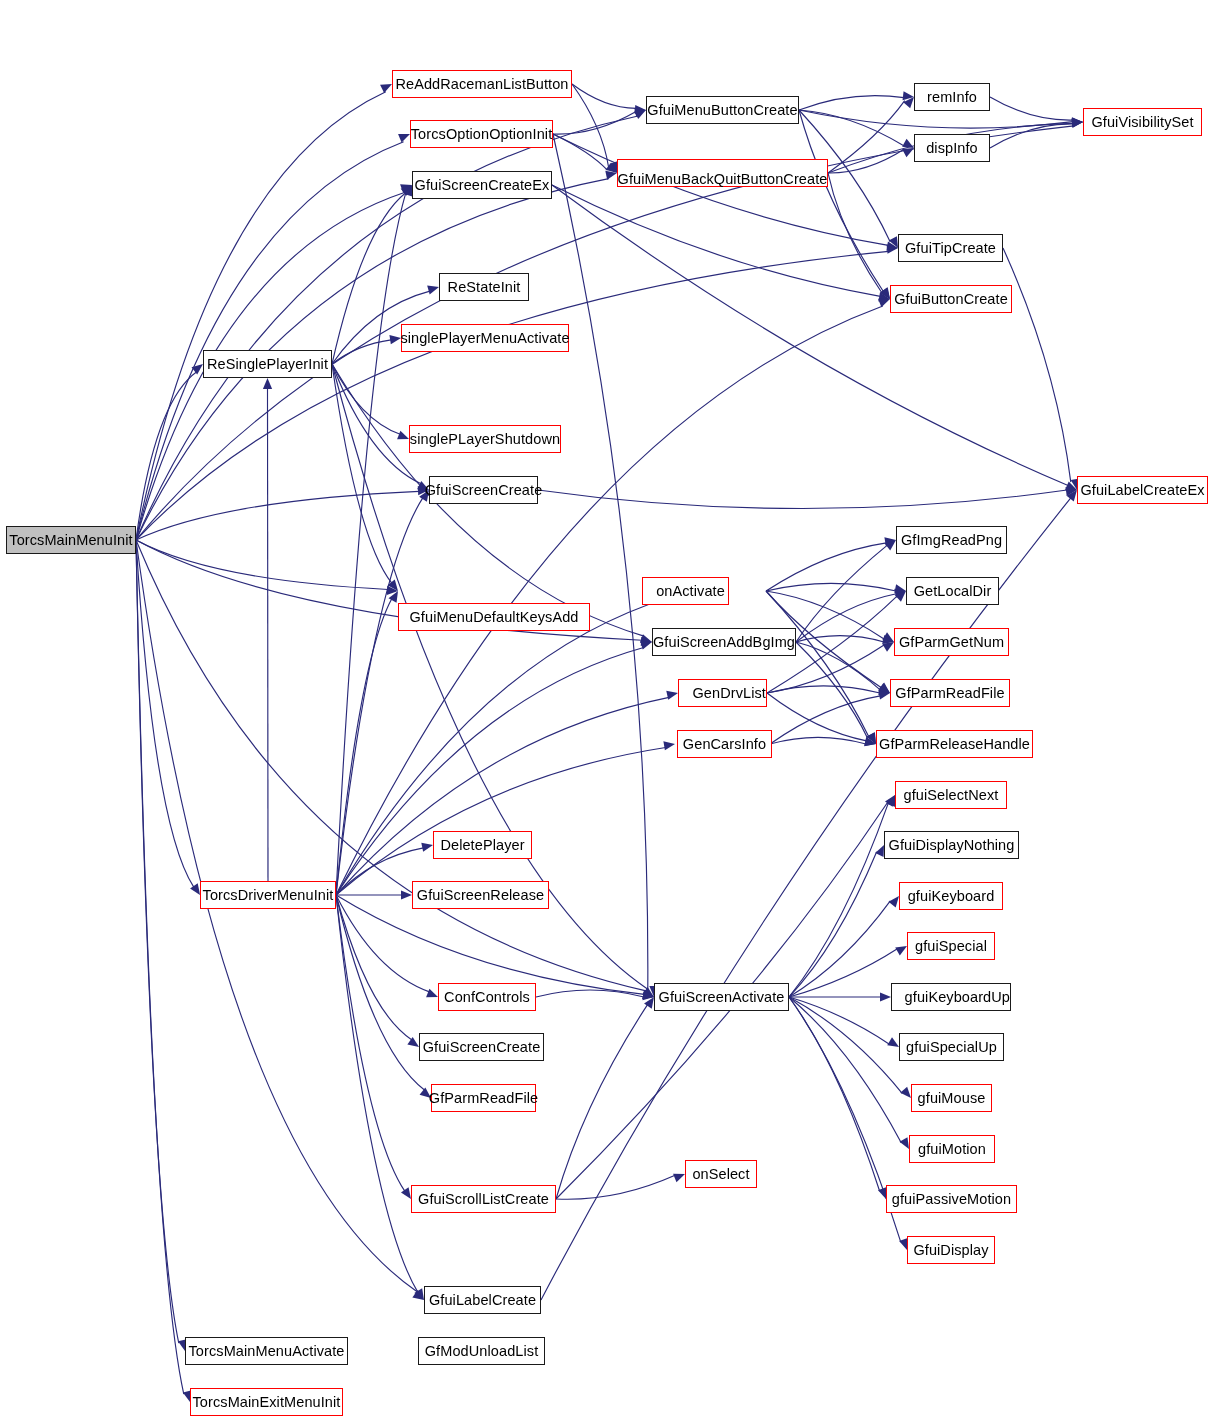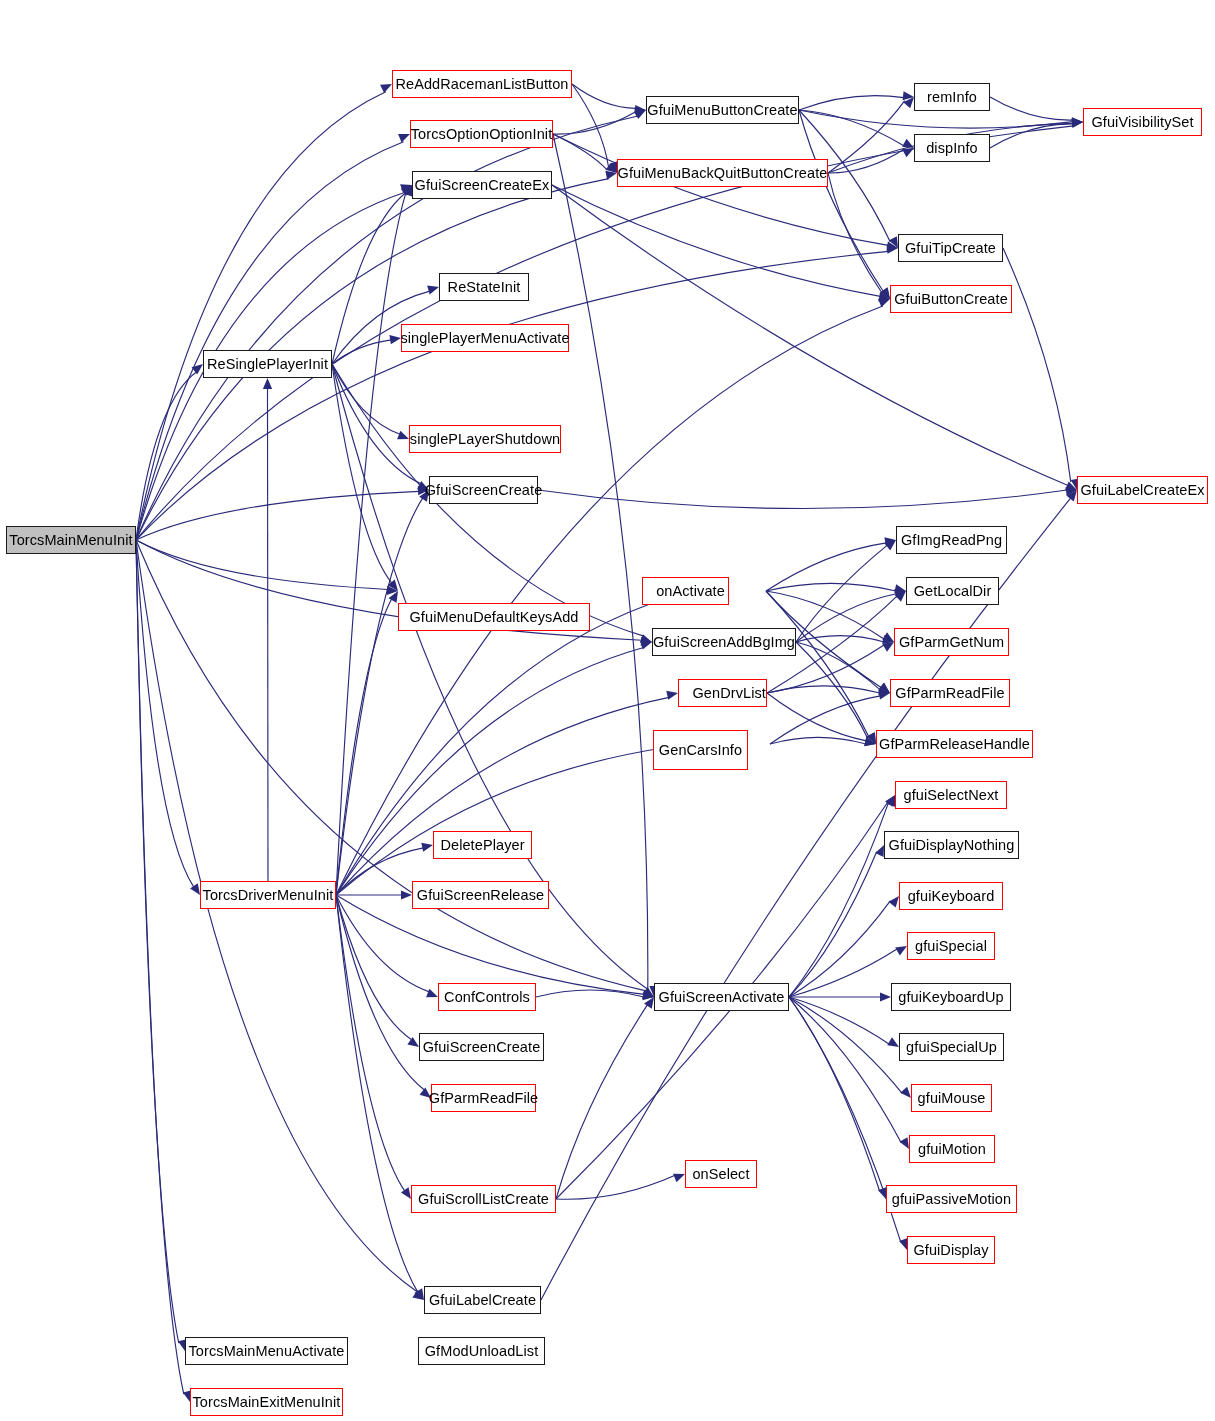--- a/index.html
+++ b/index.html
@@ -216,21 +216,21 @@
       </div>
       <div class="node red" style="left: 410px; top: 120px; width: 143px; height: 28px;">
         <span>TorcsOptionOptionInit</span>
       </div>
       <div class="node black" style="left: 412px; top: 171px; width: 140px; height: 28px;">
         <span>GfuiScreenCreateEx</span>
       </div>
       <div class="node black" style="left: 646px; top: 96px; width: 153px; height: 28px;">
         <span>GfuiMenuButtonCreate</span>
       </div>
-      <div class="node red" style="left: 617px; top: 159px; width: 211px; height: 28px;">
+      <div class="node red" style="left: 617px; top: 159px; width: 211px; height: 28px; align-items: flex-end;">
         <span>GfuiMenuBackQuitButtonCreate</span>
       </div>
       <div class="node black" style="left: 914px; top: 83px; width: 76px; height: 28px;">
         <span>remInfo</span>
       </div>
       <div class="node black" style="left: 914px; top: 134px; width: 76px; height: 28px;">
         <span>dispInfo</span>
       </div>
       <div class="node red" style="left: 1083px; top: 108px; width: 119px; height: 28px;">
         <span>GfuiVisibilitySet</span>
@@ -276,39 +276,39 @@
       </div>
       <div class="node red" style="left: 894px; top: 628px; width: 115px; height: 28px;">
         <span>GfParmGetNum</span>
       </div>
       <div class="node red" style="left: 678px; top: 679px; width: 89px; height: 28px; justify-content: flex-end;">
         <span>GenDrvList</span>
       </div>
       <div class="node red" style="left: 890px; top: 679px; width: 120px; height: 28px;">
         <span>GfParmReadFile</span>
       </div>
-      <div class="node red" style="left: 653px; top: 730px; width: 95px; height: 40px;">
+      <div class="node red" style="left: 677px; top: 730px; width: 95px; height: 28px;">
         <span>GenCarsInfo</span>
       </div>
       <div class="node red" style="left: 876px; top: 730px; width: 157px; height: 28px;">
         <span>GfParmReleaseHandle</span>
       </div>
       <div class="node red" style="left: 895px; top: 781px; width: 112px; height: 28px;">
         <span>gfuiSelectNext</span>
       </div>
       <div class="node black" style="left: 884px; top: 831px; width: 135px; height: 28px;">
         <span>GfuiDisplayNothing</span>
       </div>
       <div class="node red" style="left: 899px; top: 882px; width: 104px; height: 28px;">
         <span>gfuiKeyboard</span>
       </div>
       <div class="node red" style="left: 907px; top: 932px; width: 88px; height: 28px; justify-content: center;">
         <span>gfuiSpecial</span>
       </div>
-      <div class="node black" style="left: 891px; top: 983px; width: 120px; height: 28px;">
+      <div class="node black" style="left: 891px; top: 983px; width: 120px; height: 28px; justify-content: flex-end;">
         <span>gfuiKeyboardUp</span>
       </div>
       <div class="node black" style="left: 899px; top: 1033px; width: 105px; height: 28px;">
         <span>gfuiSpecialUp</span>
       </div>
       <div class="node red" style="left: 911px; top: 1084px; width: 81px; height: 28px;">
         <span>gfuiMouse</span>
       </div>
       <div class="node red" style="left: 909px; top: 1135px; width: 86px; height: 28px;">
         <span>gfuiMotion</span>

